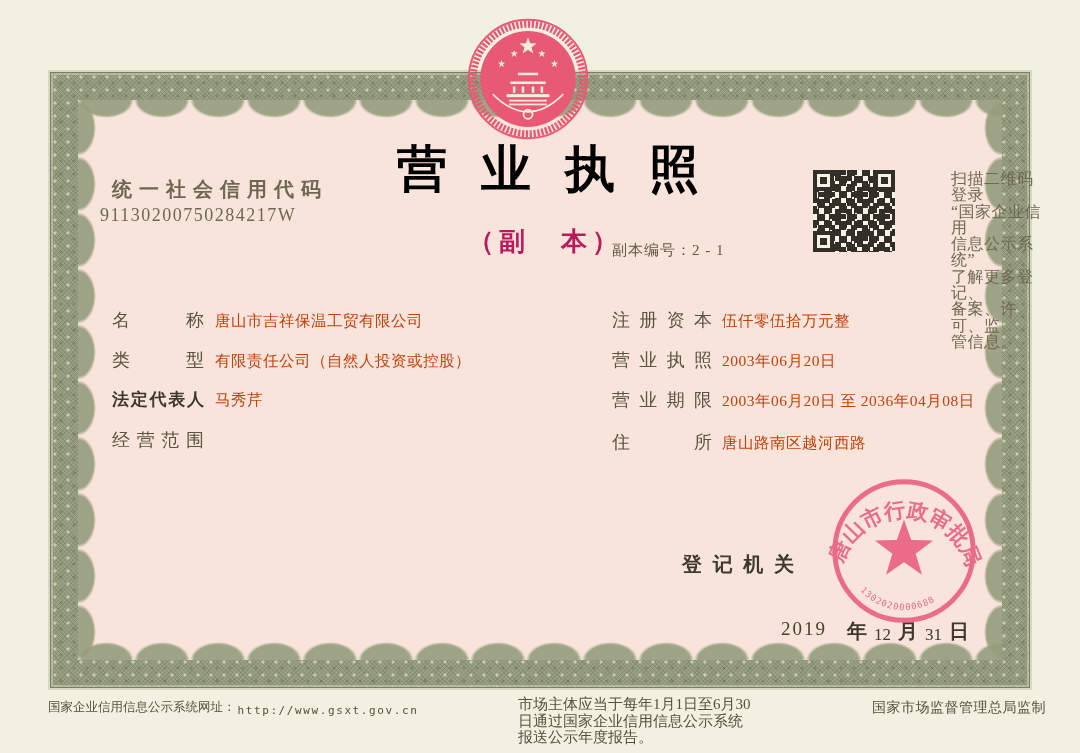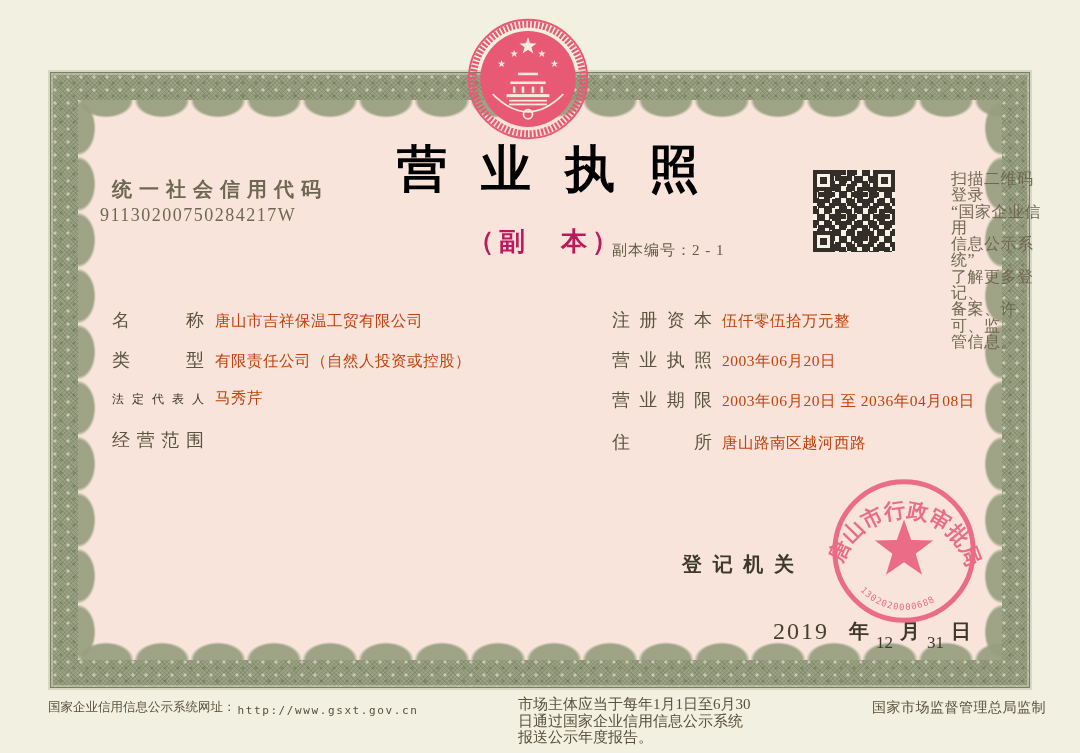--- a/index.html
+++ b/index.html
@@ -65,34 +65,34 @@
   .f-tl{left:0;top:0}.f-tr{right:0;top:0}.f-bl{left:0;bottom:0}
   .qr-caption{position:absolute;left:903px;top:171px;width:96px;font-size:16px;
     line-height:16.3px;color:#6e6852;letter-spacing:.5px;margin-left:48px;}
   
   .row{position:absolute;display:flex;align-items:baseline;}
   .row.lcol{left:112px;}
   .row.rcol{left:612px;}
   .lab{display:block;width:92px;flex:0 0 92px;font-size:18px;color:#595340;
        text-align:justify;text-align-last:justify;}
   .rcol .lab{width:100px;flex:0 0 100px;}
-  .lab.bold{font-family:"Liberation Sans","DejaVu Sans",sans-serif;font-weight:400;color:#3b3729;font-size:12px;}
+  .lab.bold{font-family:"Liberation Sans","DejaVu Sans",sans-serif;font-weight:700;color:#3b3729;font-size:17px;}
   .val{margin-left:11px;font-size:15.5px;color:#c2410c;letter-spacing:.5px;}
   .rcol .val{margin-left:10px;}
   .val.small{font-size:13px;line-height:25px;width:382px;letter-spacing:.3px;}
   
   .registrar{
     position:absolute;left:682px;top:551px;width:112px;font-size:20px;font-weight:700;
     font-family:"Liberation Sans","DejaVu Sans",sans-serif;color:#3d392b;
     text-align:justify;text-align-last:justify;
   }
   .date-row{position:absolute;left:773px;top:618px;display:flex;align-items:flex-start;color:#46412f;white-space:nowrap;}
-  .d-year{font-size:24px;letter-spacing:2px;margin-right:20px;}
+  .d-year{font-size:19px;letter-spacing:2px;margin-right:20px;margin-left:8px;}
   .d-unit{font-size:20px;font-weight:700;font-family:"Liberation Sans","DejaVu Sans",sans-serif;color:#3d392b;}
-  .d-num{font-size:17px;position:relative;top:7px;margin:8px 7px;color:#3c3a31;}
+  .d-num{font-size:17px;position:relative;top:7px;margin:0 7px;color:#3c3a31;}
   .seal{position:absolute;left:820px;top:467px;width:168px;height:168px;opacity:.9;}
   
   .footer-left{position:absolute;left:48px;top:699px;font-size:12.5px;color:#57503c;white-space:nowrap;}
   .footer-left .url{font-family:"DejaVu Sans Mono","Liberation Mono",monospace;
     font-size:11px;letter-spacing:1.6px;position:relative;top:3px;margin-left:2px;}
   .footer-mid{position:absolute;left:518px;top:696px;width:234px;font-size:15px;line-height:16.5px;color:#57503c;}
   .footer-right{position:absolute;left:872px;top:699px;font-size:14px;color:#57503c;letter-spacing:.5px;}
 </style>
 </head>
 <body>

